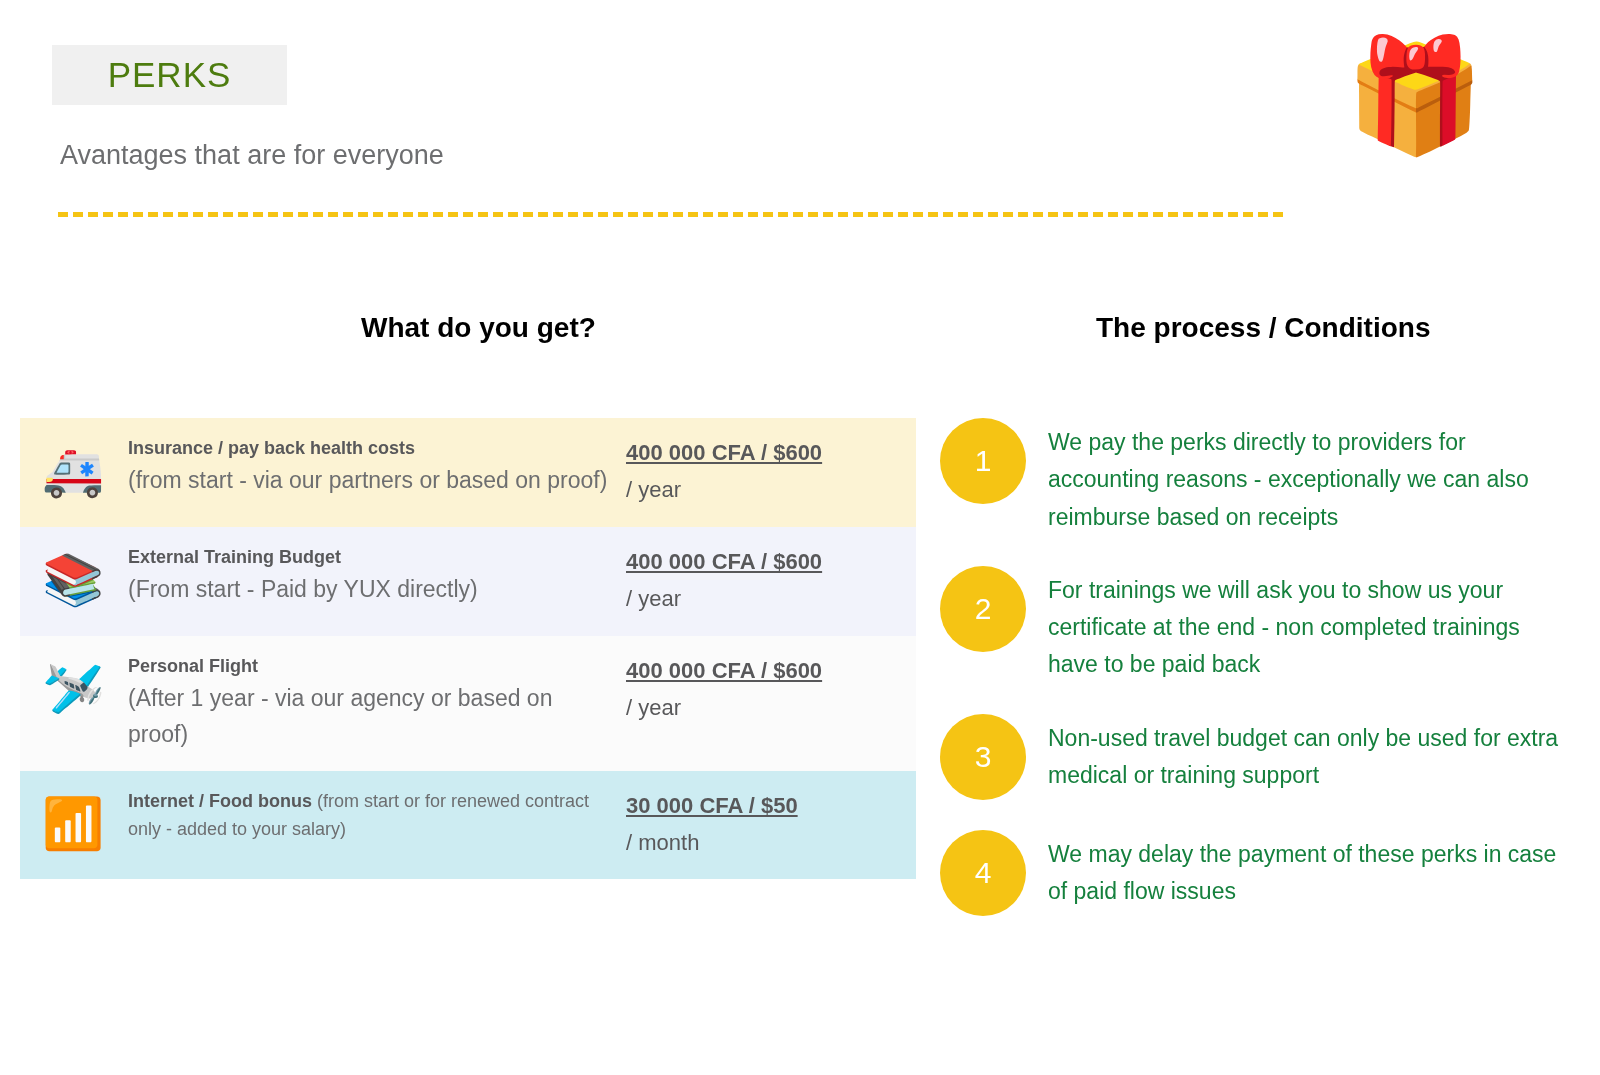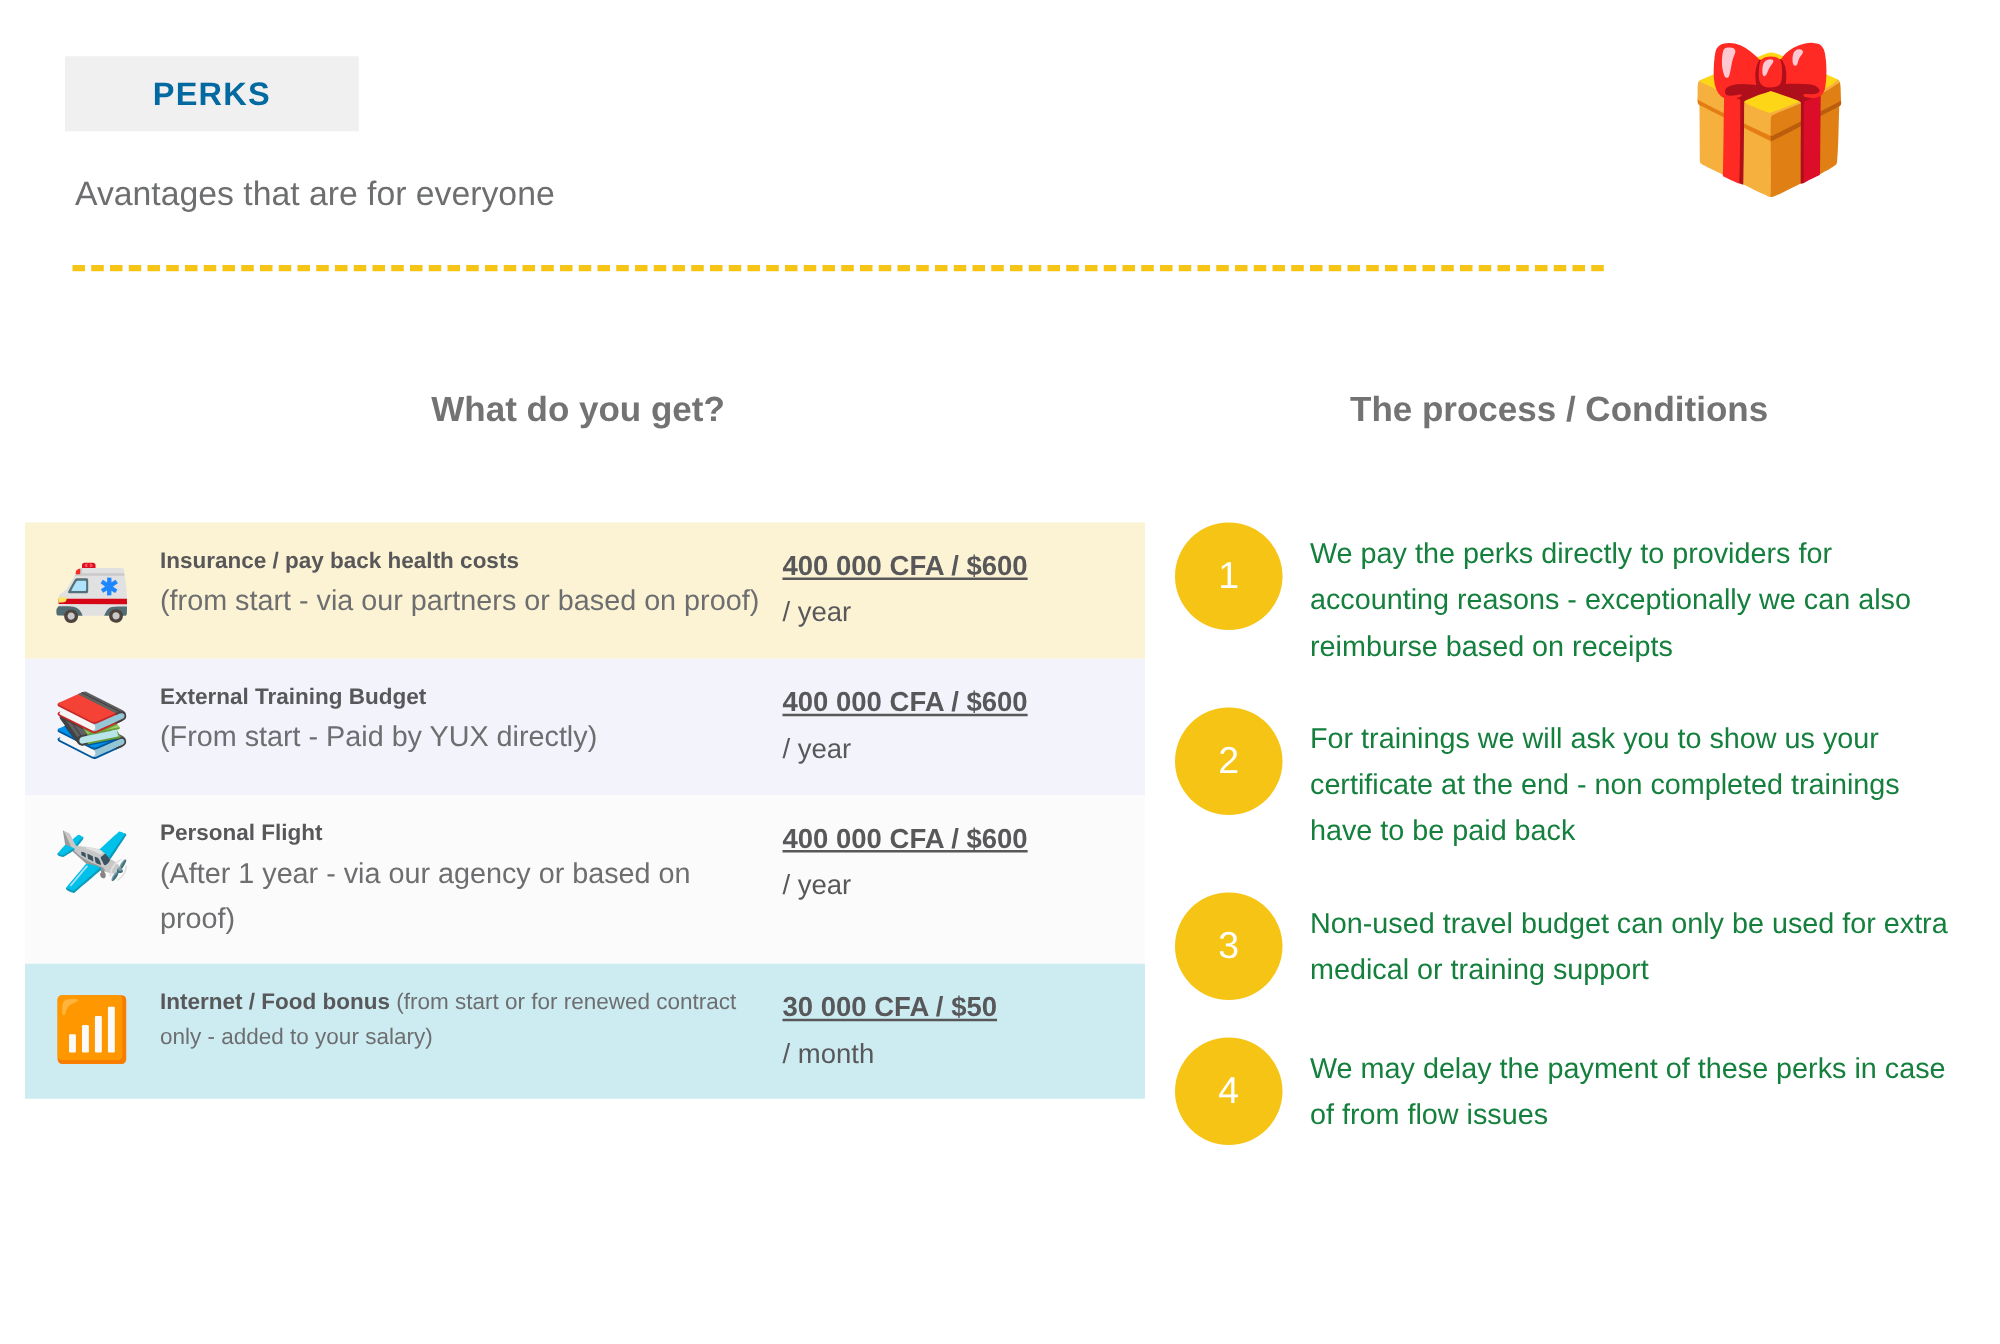--- a/index.html
+++ b/index.html
@@ -27,24 +27,24 @@
     left: 52px;
     top: 45px;
     width: 235px;
     height: 60px;
     background: #f0f0f0;
     display: flex;
     align-items: center;
     justify-content: center;
   }
   .perks-badge span {
-    font-size: 26px;
-    font-weight: bold;
+    font-size: 35px;
+    font-weight: normal;
     letter-spacing: 1px;
-    color: #0369a1;
+    color: #4d7c0f;
   }
   .subtitle {
     position: absolute;
     left: 60px;
     top: 140px;
     font-size: 27px;
     color: #6d6e70;
   }
   .dashed-rule {
     position: absolute;
@@ -61,21 +61,22 @@
     font-size: 112px;
     line-height: 1;
     user-select: none;
   }
 
   
   .col-heading {
     position: absolute;
     font-size: 28px;
     font-weight: bold;
-    color: #737373;
+    color: #000000;
+    margin-left: 16px;
   }
   .col-heading.left  { left: 345px; top: 312px; }
   .col-heading.right { left: 1080px; top: 312px; }
 
   
   .perks-table {
     position: absolute;
     left: 20px;
     top: 418px;
     width: 896px;
@@ -232,15 +233,15 @@
     <div class="proc-row">
       <div class="num">2</div>
       <div class="ptext">For trainings we will ask you to show us your certificate at the end - non completed trainings have to be paid back</div>
     </div>
     <div class="proc-row">
       <div class="num">3</div>
       <div class="ptext">Non-used travel budget can only be used for extra medical or training support</div>
     </div>
     <div class="proc-row">
       <div class="num">4</div>
-      <div class="ptext">We may delay the payment of these perks in case of from flow issues</div>
+      <div class="ptext">We may delay the payment of these perks in case of paid flow issues</div>
     </div>
   </div>
 
 </body></html>

